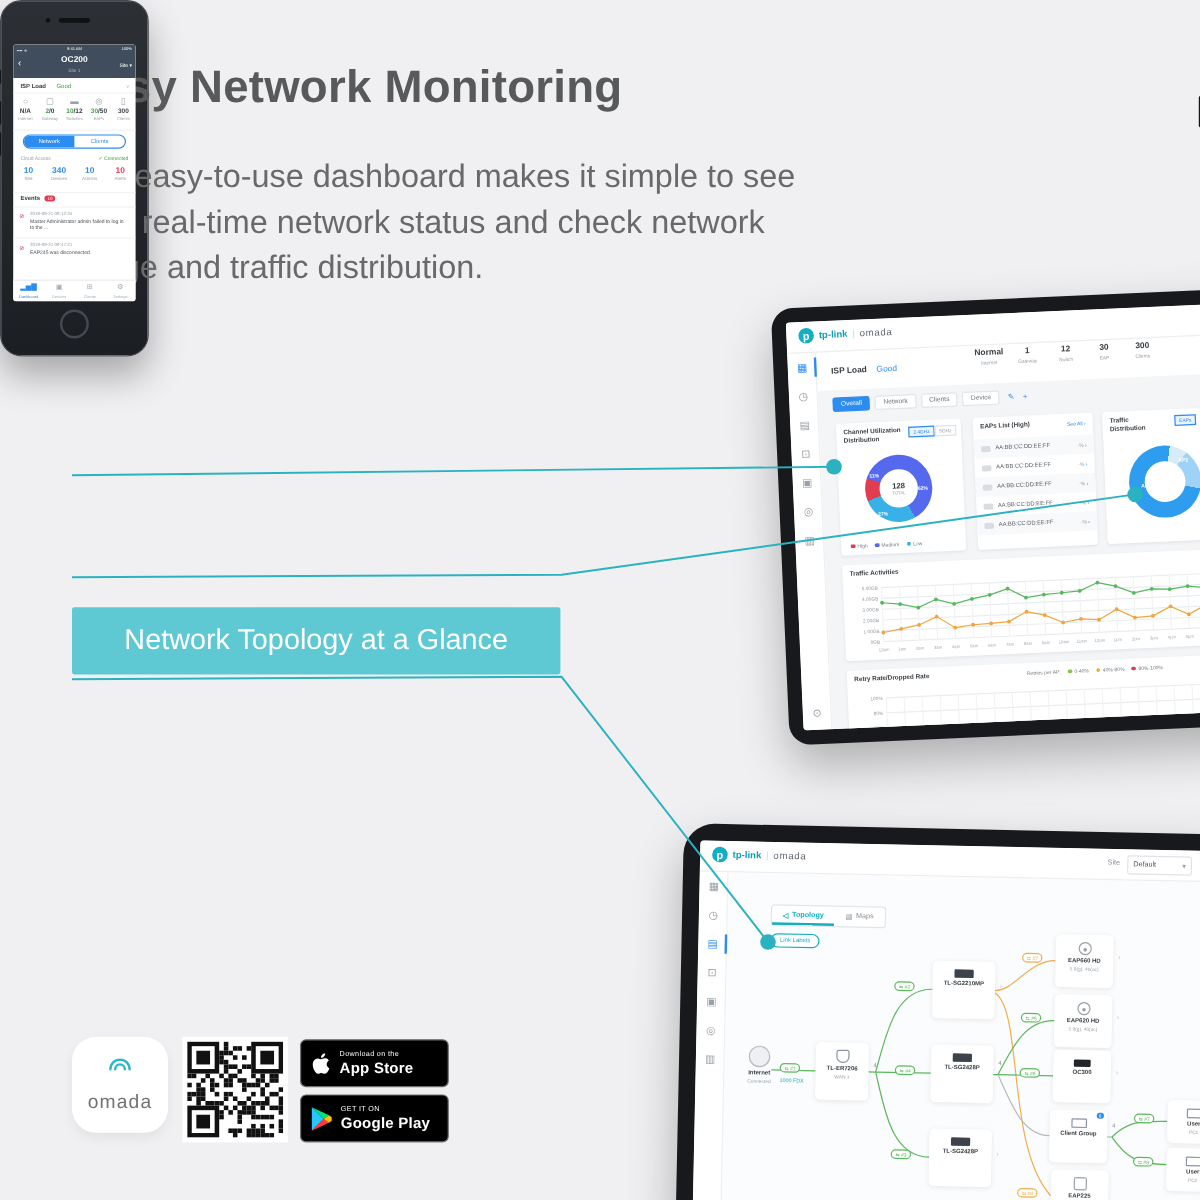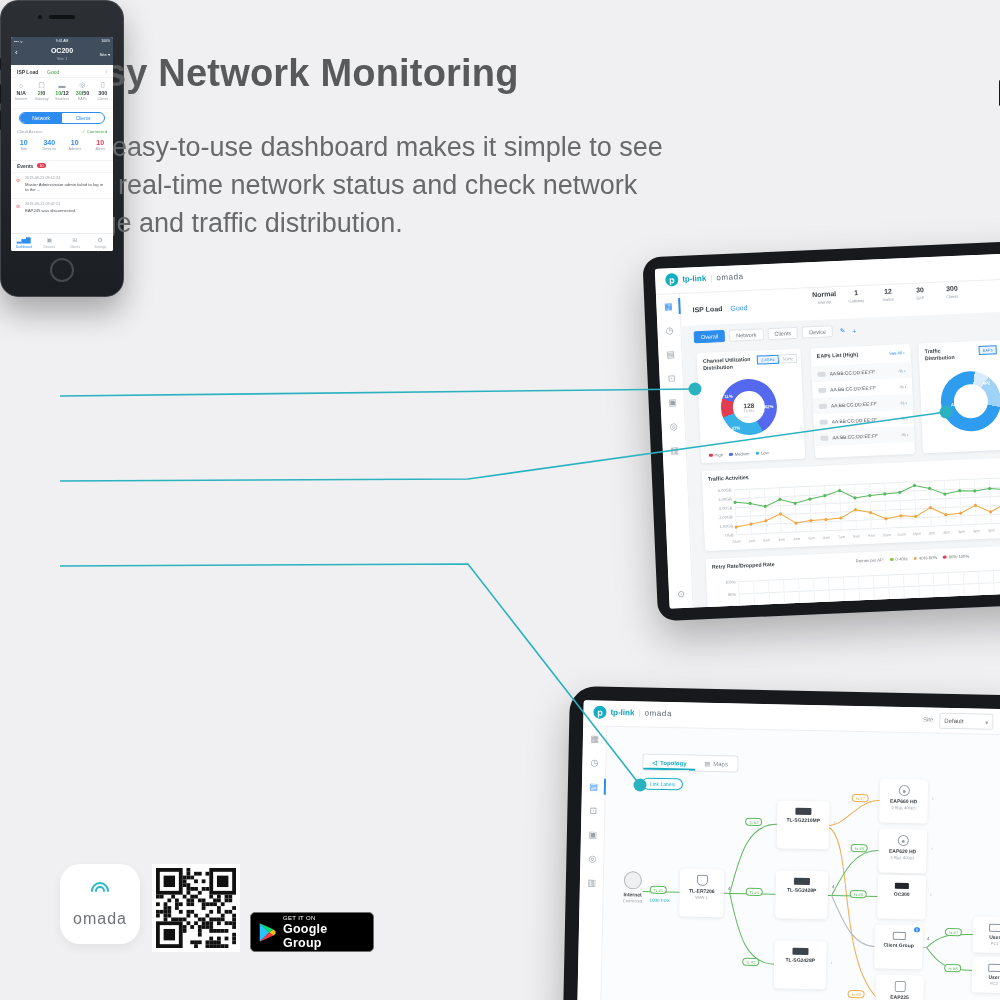--- a/index.html
+++ b/index.html
@@ -138,20 +138,21 @@
   svg text{font-family:"Liberation Sans",sans-serif;}
 </style>
 </head>
 <body>
 
 <div id="canvas">
 
   <div class="abs title">Easy Network Monitoring</div>
   <div class="abs desc">The easy-to-use dashboard makes it simple to see your real-time network status and check network usage and traffic distribution.</div>
 
+  <div class="abs banner" style="top:506px;">Network Topology at a Glance</div>
 
   <div id="tablet" class="device">
     <div class="screen">
       <div class="t-header">
         <div class="brand">
           <span class="tpmark">p</span>
           <span class="tpname">tp-link</span>
           <span class="sep">|</span>
           <span class="omname">omada</span>
         </div>
@@ -821,31 +822,40 @@
         <rect x="7.619047619047619" y="7.619047619047619" width="11.428571428571427" height="11.428571428571427" fill="#111"></rect>
         <rect x="53.33333333333333" y="0" width="26.666666666666664" height="26.666666666666664" fill="#111"></rect>
         <rect x="57.14285714285714" y="3.8095238095238093" width="19.047619047619047" height="19.047619047619047" fill="#fff"></rect>
         <rect x="60.95238095238095" y="7.619047619047619" width="11.428571428571427" height="11.428571428571427" fill="#111"></rect>
         <rect x="0" y="53.33333333333333" width="26.666666666666664" height="26.666666666666664" fill="#111"></rect>
         <rect x="3.8095238095238093" y="57.14285714285714" width="19.047619047619047" height="19.047619047619047" fill="#fff"></rect>
         <rect x="7.619047619047619" y="60.95238095238095" width="11.428571428571427" height="11.428571428571427" fill="#111"></rect>
       </svg>
   </div>
 
+  <div class="abs store" style="top:866px;">
+    <svg width="17" height="21" viewBox="0 0 24 28">
+      <path fill="#fff" d="M18.7 14.6c0-3 2.5-4.5 2.6-4.6-1.4-2.1-3.6-2.4-4.4-2.4-1.9-.2-3.7 1.1-4.6 1.1-.9 0-2.4-1.1-4-1-2 0-3.9 1.2-5 3-2.1 3.7-.5 9.1 1.5 12.1 1 1.5 2.2 3.1 3.8 3 1.5-.1 2.1-1 3.9-1s2.3 1 4 1c1.6 0 2.7-1.5 3.7-3 1.2-1.7 1.6-3.4 1.7-3.5-.1-.1-3.2-1.3-3.2-4.7zM15.6 5.3c.8-1 1.4-2.4 1.2-3.8-1.2.1-2.7.8-3.5 1.8-.8.9-1.5 2.3-1.3 3.7 1.4.1 2.8-.7 3.6-1.7z"></path>
+    </svg>
+    <div>
+      <div class="st-l1">Download on the</div>
+      <div class="st-l2">App Store</div>
+    </div>
+  </div>
 
   <div class="abs store" style="top:912px;">
     <svg width="18" height="21" viewBox="0 0 22 24">
       <polygon points="1,0 1,24 13,12" fill="#29c5ff"></polygon>
       <polygon points="1,0 13,12 18.5,8.2" fill="#00e675"></polygon>
       <polygon points="1,24 13,12 18.5,15.8" fill="#ff3a44"></polygon>
       <polygon points="13,12 18.5,8.2 21.3,10.3 21.3,13.7 18.5,15.8" fill="#ffc107"></polygon>
     </svg>
     <div>
       <div class="st-l1">GET IT ON</div>
-      <div class="st-l2">Google Group</div>
+      <div class="st-l2">Google Play</div>
     </div>
   </div>
 
   <svg id="lines" class="abs" width="1000" height="1000">
     <g fill="none" stroke="#2ab2c1" stroke-width="1.6">
       <path d="M60,396 L695,389"></path>
       <path d="M60,481 L468,479 L946,412"></path>
       <path d="M60,566 L468,564 L640,785"></path>
     </g>
     <circle cx="695" cy="389" r="6.5" fill="#2ab2c1"></circle>

